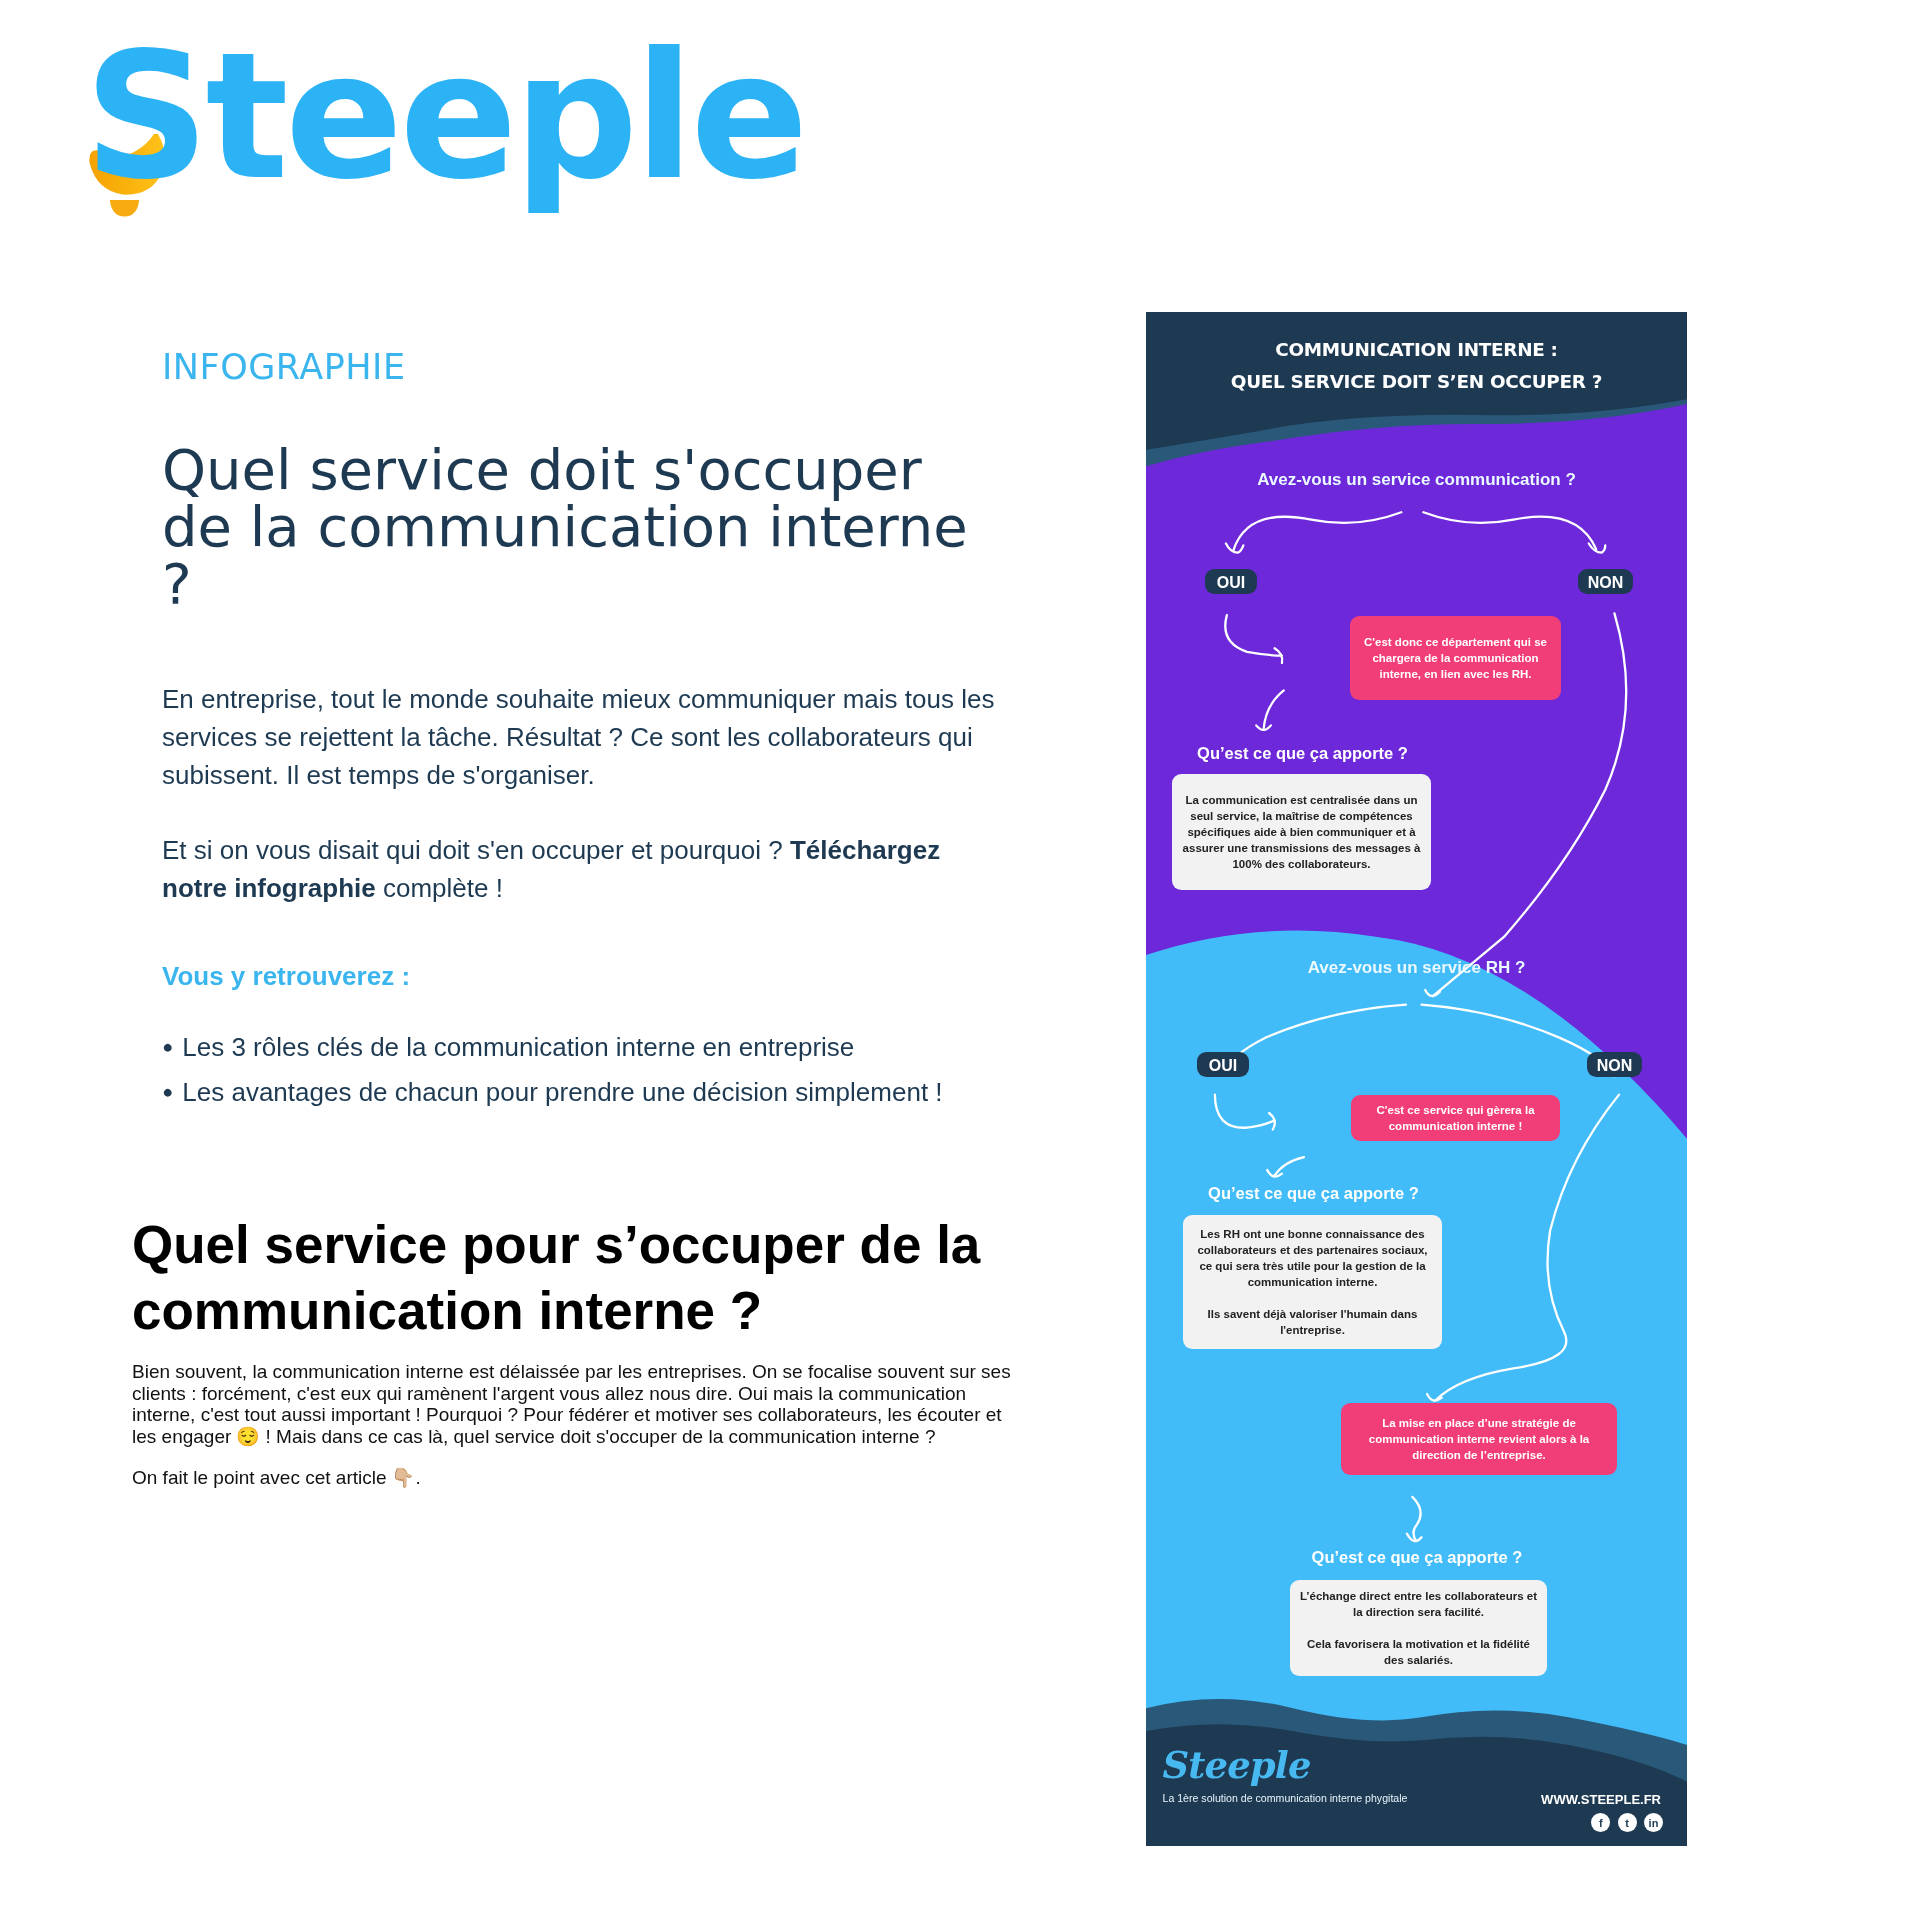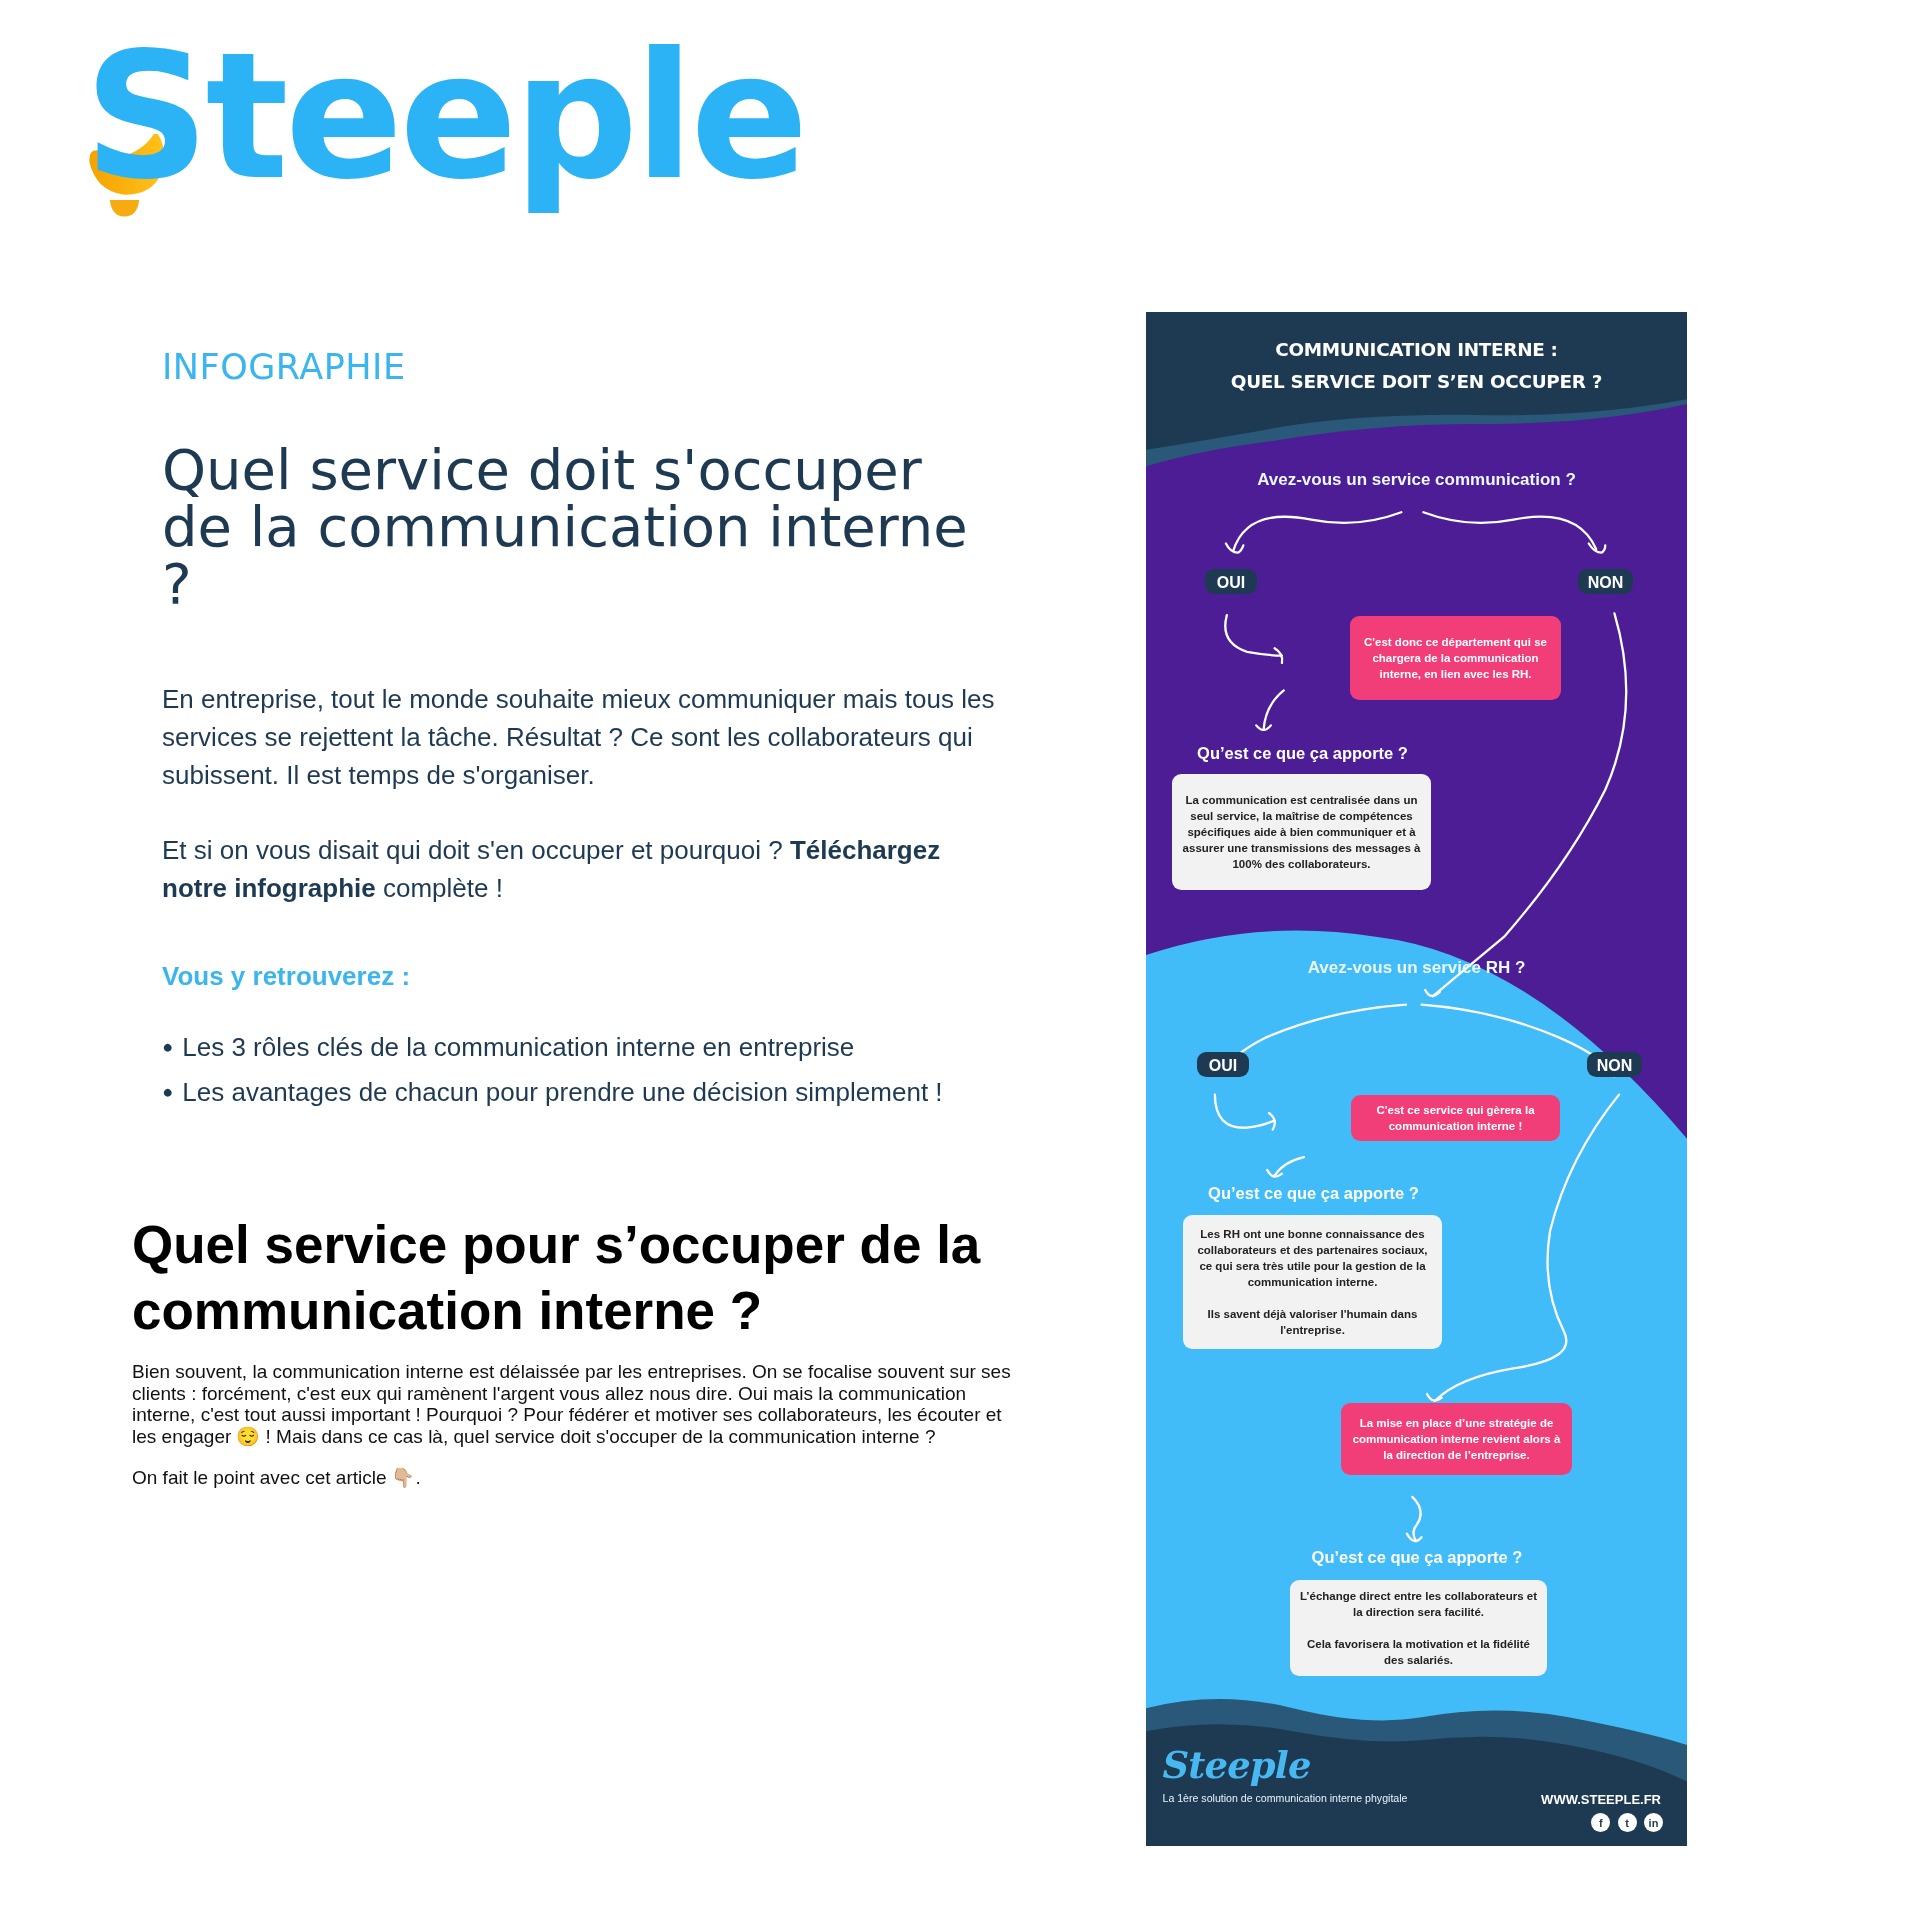--- a/index.html
+++ b/index.html
@@ -49,21 +49,21 @@
   }
   .article-body {
     position: absolute; left: 132px; top: 1361px; width: 882px;
     font-size: 19px; line-height: 21.6px; color: #111;
   }
   .article-body p { margin-bottom: 20px; }
 
   
   .info {
     position: absolute; left: 1146px; top: 312px; width: 541px; height: 1534px;
-    background: #4c1d95; overflow: hidden;
+    background: #6d28d9; overflow: hidden;
   }
   .info svg.bg { position: absolute; left: 0; top: 0; }
   .info-title {
     position: absolute; left: 0; top: 22px; width: 541px; text-align: center;
     color: #fff; font-family: "DejaVu Sans", sans-serif; font-weight: bold;
     font-size: 18.4px; line-height: 32px; letter-spacing: -0.3px;
   }
   .q {
     position: absolute; width: 541px; left: 0; text-align: center;
     color: #eaf8ff; font-weight: bold; font-size: 17px;
@@ -196,21 +196,21 @@
   <div class="pill" style="left:51px; top:740px; width:52px;">OUI</div>
   <div class="pill" style="left:441px; top:740px; width:55px;">NON</div>
 
   <div class="pink" style="left:168px; top:783px; width:209px; height:46px;">C'est ce service qui gèrera la communication interne !</div>
   <div class="apporte" style="left:48px; top:872px; width:239px;">Qu’est ce que ça apporte ?</div>
   <div class="card" style="left:37px; top:903px; width:259px; height:134px;">
     <p>Les RH ont une bonne connaissance des collaborateurs et des partenaires sociaux, ce qui sera très utile pour la gestion de la communication interne.</p>
     <p>Ils savent déjà valoriser l'humain dans l'entreprise.</p>
   </div>
 
-  <div class="pink" style="left:158px; top:1091px; width:231px; height:72px;">La mise en place d’une stratégie de communication interne revient alors à la direction de l’entreprise.</div>
+  <div class="pink" style="left:158px; top:1091px; width:276px; height:72px;">La mise en place d’une stratégie de communication interne revient alors à la direction de l’entreprise.</div>
   <div class="apporte" style="left:147px; top:1236px; width:248px;">Qu’est ce que ça apporte ?</div>
   <div class="card" style="left:144px; top:1268px; width:257px; height:96px;">
     <p>L’échange direct entre les collaborateurs et la direction sera facilité.</p>
     <p>Cela favorisera la motivation et la fidélité des salariés.</p>
   </div>
 
   <div class="foot-logo">Steeple</div>
   <div class="foot-tag">La 1ère solution de communication interne phygitale</div>
   <div class="foot-url">WWW.STEEPLE.FR</div>
   <div class="socials">

